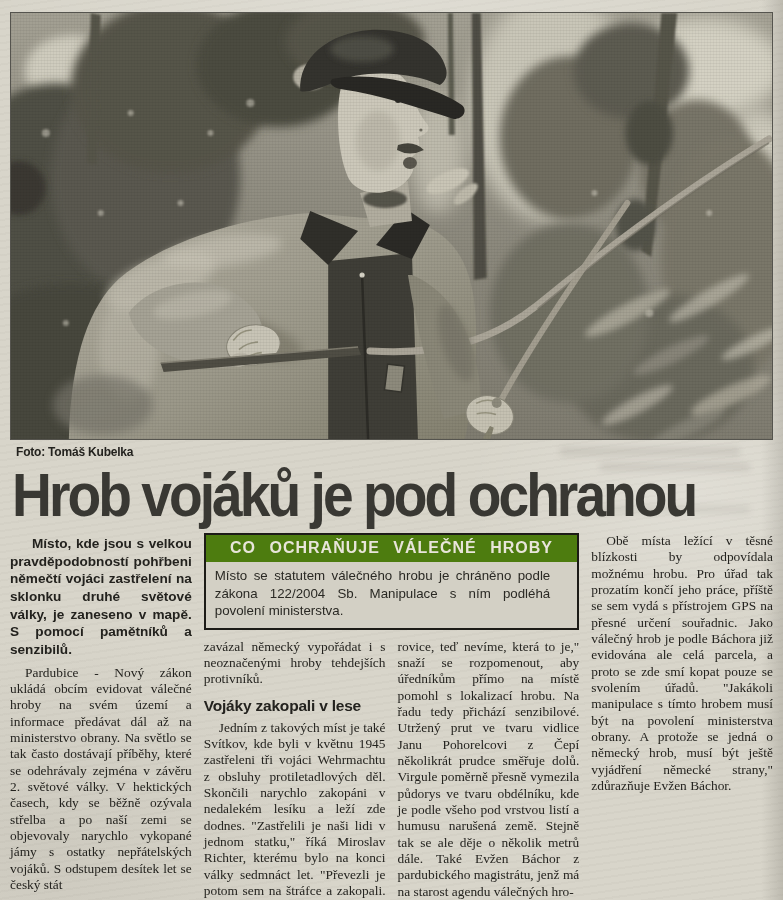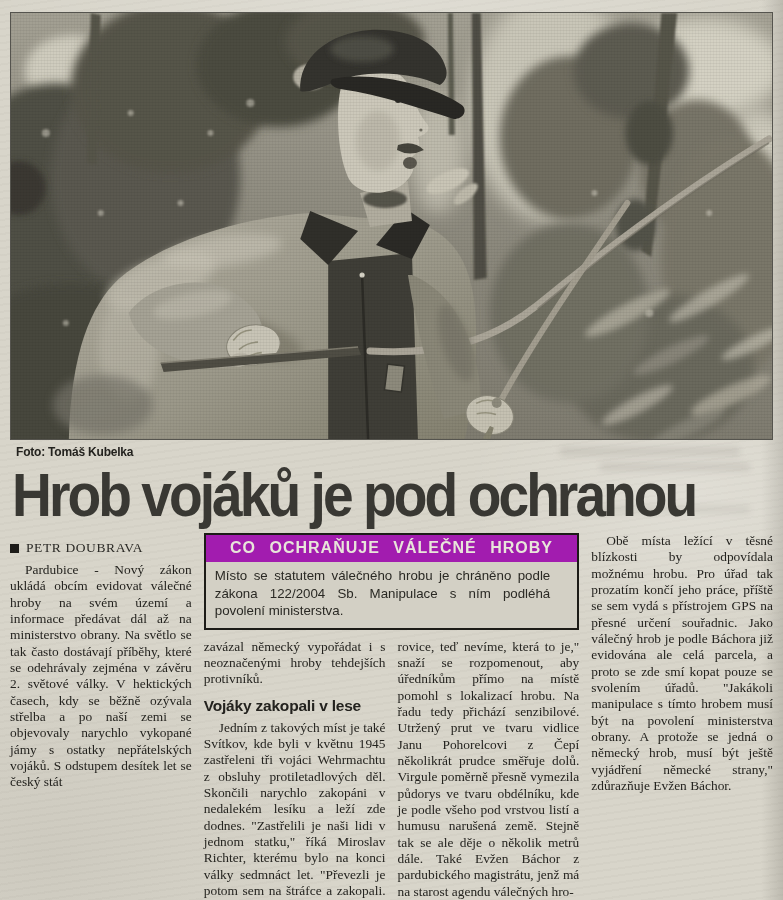--- a/index.html
+++ b/index.html
@@ -73,21 +73,21 @@
   }
   .indent{text-indent:15px;}
   .it{}
   .dateline{font-weight:normal;}
   .subhead{
     margin:9px 0 5px 0;font-weight:bold;font-size:15.5px;letter-spacing:-0.2px;color:#23221e;
   }
   
   .infobox{border:2px solid #1c1b17;background:#d3d0c5;margin-bottom:9px;}
   .infobox-title{
-    background:#a21caf;color:#e8e5da;text-align:center;font-weight:bold;
+    background:#4d7c0f;color:#e8e5da;text-align:center;font-weight:bold;
     font-size:16px;letter-spacing:1px;word-spacing:8px;padding:4px 2px 5px 2px;
   }
   .infobox-body{
     margin:0;padding:5px 27px 8px 9px;font-size:13.3px;line-height:1.32;
     text-align:justify;color:#2a2924;
   }
 </style>
 </head>
 <body>
 
@@ -247,24 +247,21 @@
 
   <div class="ghost g1"></div>
   <div class="ghost g2"></div>
   <div class="ghost g3"></div>
 
   <h1 class="headline">Hrob vojáků je pod ochranou</h1>
 
   <div class="content">
 
     <div class="col1">
-      <div class="byline">
-        <span class="sq"></span>
-        <span>PETR DOUBRAVA</span>
-      </div>
+      <p class="lead">Místo, kde jsou s velkou pravděpodobností pohřbeni němečtí vojáci zastřelení na sklonku druhé světové války, je zaneseno v mapě. S pomocí pamětníků a senzibilů.</p>
       <p class="body-p indent"><b class="dateline">Pardubice</b><span> - Nový zákon ukládá obcím evidovat válečné hroby na svém území a informace předávat dál až na ministerstvo obrany. Na světlo se tak často dostávají příběhy, které se odehrávaly zejména v závěru 2. světové války. V hektických časech, kdy se běžně ozývala střelba a po naší zemi se objevovaly narychlo vykopané jámy s ostatky nepřátelských vojáků. S odstupem desítek let se český stát</span></p>
     </div>
 
     <div class="infobox">
       <div class="infobox-title">CO OCHRAŇUJE VÁLEČNÉ HROBY</div>
       <p class="infobox-body">Místo se statutem válečného hrobu je chráněno podle zákona 122/2004 Sb. Manipulace s ním podléhá povolení ministerstva.</p>
     </div>
 
     <div class="col2">
       <p class="body-p">zavázal německý vypořádat i s neoznačenými hroby tehdejších protivníků.</p>

